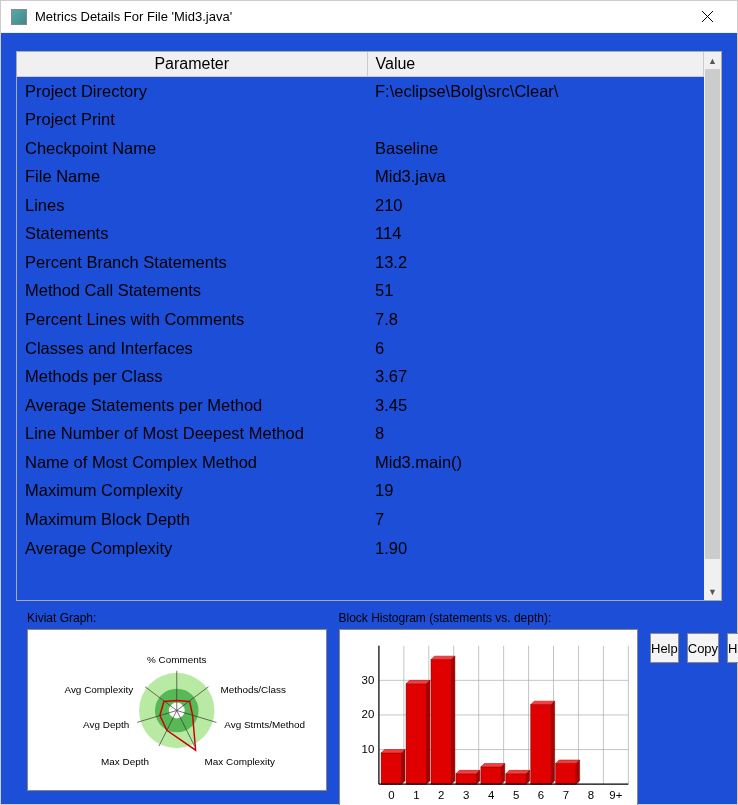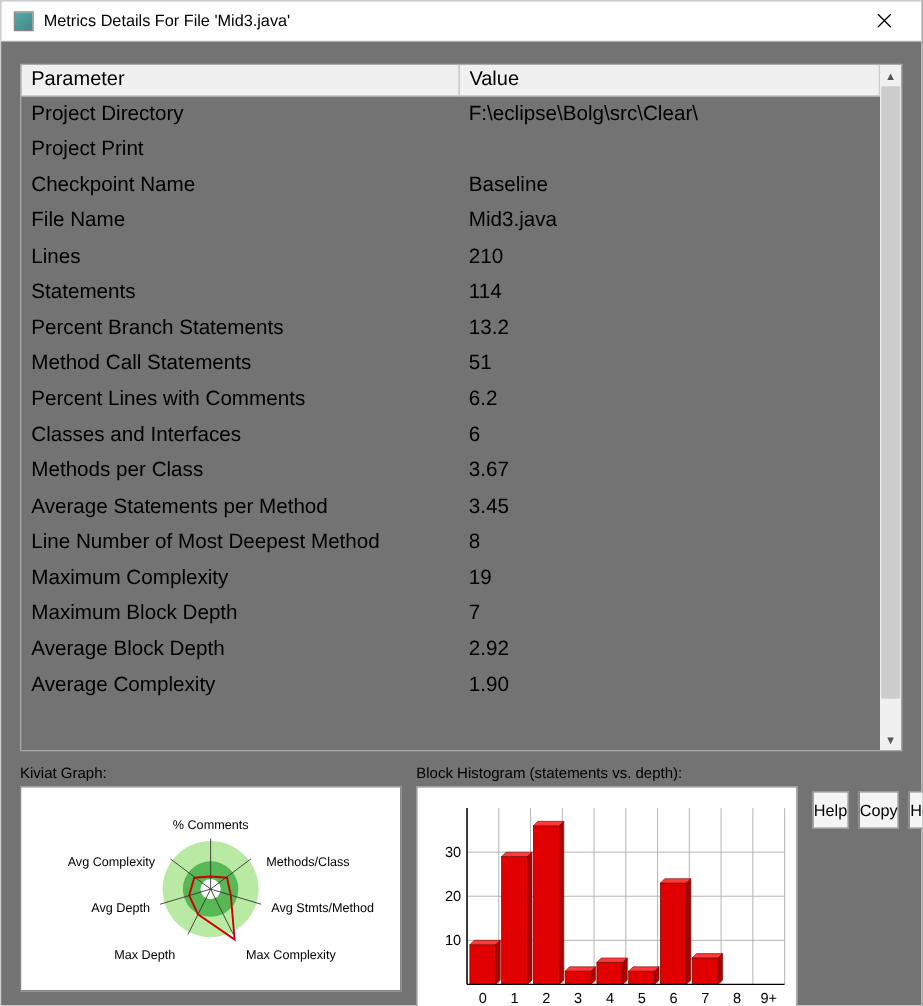--- a/index.html
+++ b/index.html
@@ -9,21 +9,21 @@
       width: 738px;
       height: 805px;
       overflow: hidden;
     }
     .window {
       width: 100%;
       height: 100%;
       border: 1px solid #ccc;
       display: flex;
       flex-direction: column;
-      background: #737373;
+      background: #1d4ed8;
     }
     .titlebar {
       height: 32px;
       display: flex;
       align-items: center;
       padding: 0 10px;
       border-bottom: 1px solid #eee;
       background: #fff;
     }
     .app-icon {
@@ -76,21 +76,21 @@
     }
     .data-table th {
       text-align: left;
       font-weight: normal;
       padding: 3px 8px;
       background: #f0f0f0;
       border: 1px solid #ccc;
       border-top: none;
       font-size: 16px;
     }
-    .data-table th:first-child { border-left: none; width: 350px; }
+    .data-table th:first-child { border-left: none; width: 350px; text-align: center; }
     .data-table td {
       padding: 1.5px 8px;
       line-height: 1.55;
     }
     .data-table td:first-child { width: 350px; }
     .scrollbar-v {
       width: 17px;
       background: #f0f0f0;
       position: relative;
     }
@@ -110,20 +110,21 @@
       width: 15px;
       left: 1px;
       height: 490px;
       background: #ccc;
       border-radius: 1px;
     }
     .bottom-row {
       display: flex;
       gap: 12px;
       height: 180px;
+      margin-left: 11px;
     }
     .graph-panel {
       flex: 1;
       display: flex;
       flex-direction: column;
     }
     .panel-label {
       font-size: 12px;
       margin-bottom: 4px;
       color: #000;
@@ -202,49 +203,49 @@
                 <tr>
                   <td>Percent Branch Statements</td>
                   <td>13.2</td>
                 </tr>
                 <tr>
                   <td>Method Call Statements</td>
                   <td>51</td>
                 </tr>
                 <tr>
                   <td>Percent Lines with Comments</td>
-                  <td>6.2</td>
+                  <td>7.8</td>
                 </tr>
                 <tr>
                   <td>Classes and Interfaces</td>
                   <td>6</td>
                 </tr>
                 <tr>
                   <td>Methods per Class</td>
                   <td>3.67</td>
                 </tr>
                 <tr>
                   <td>Average Statements per Method</td>
                   <td>3.45</td>
                 </tr>
                 <tr>
                   <td>Line Number of Most Deepest Method</td>
                   <td>8</td>
                 </tr>
                 <tr>
+                  <td>Name of Most Complex Method</td>
+                  <td>Mid3.main()</td>
+                </tr>
+                <tr>
                   <td>Maximum Complexity</td>
                   <td>19</td>
                 </tr>
                 <tr>
                   <td>Maximum Block Depth</td>
                   <td>7</td>
-                </tr>
-                <tr>
-                  <td>Average Block Depth</td>
-                  <td>2.92</td>
                 </tr>
                 <tr>
                   <td>Average Complexity</td>
                   <td>1.90</td>
                 </tr>
               </tbody>
           </table>
 
         </div>
         <div class="scrollbar-v">

